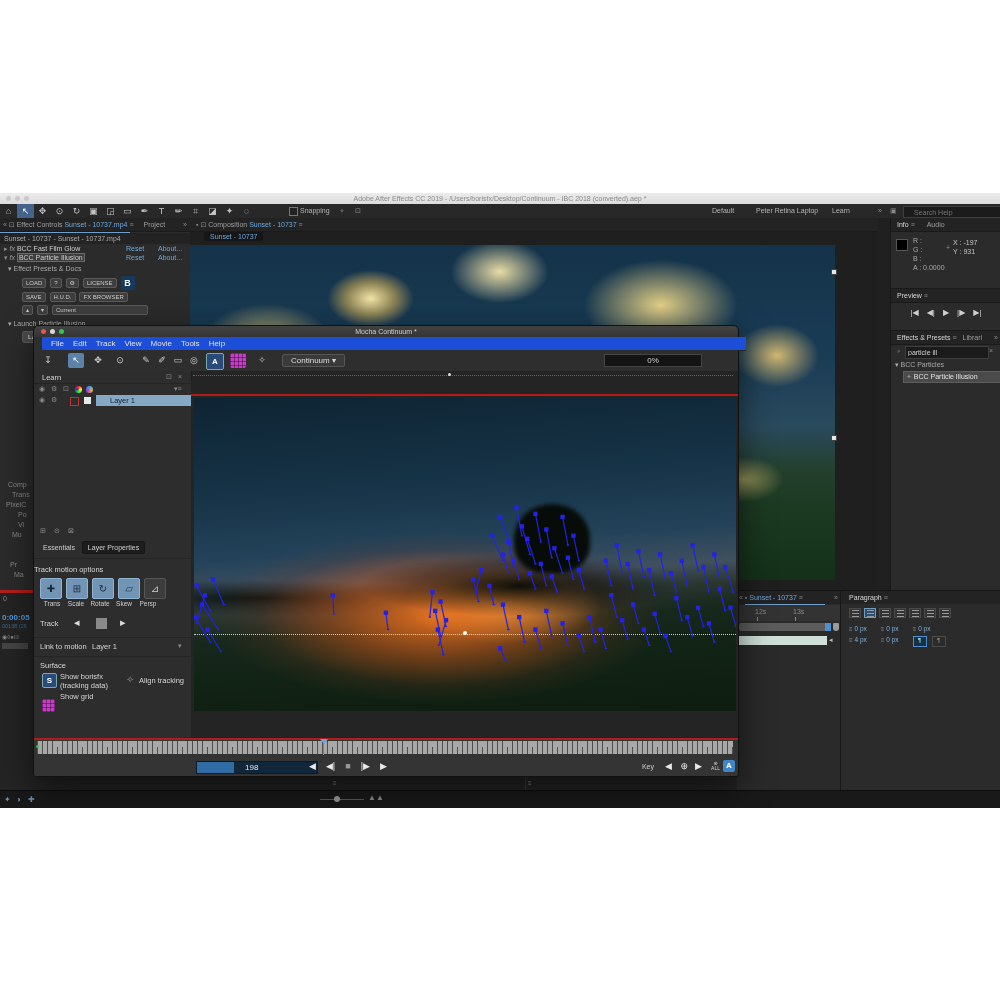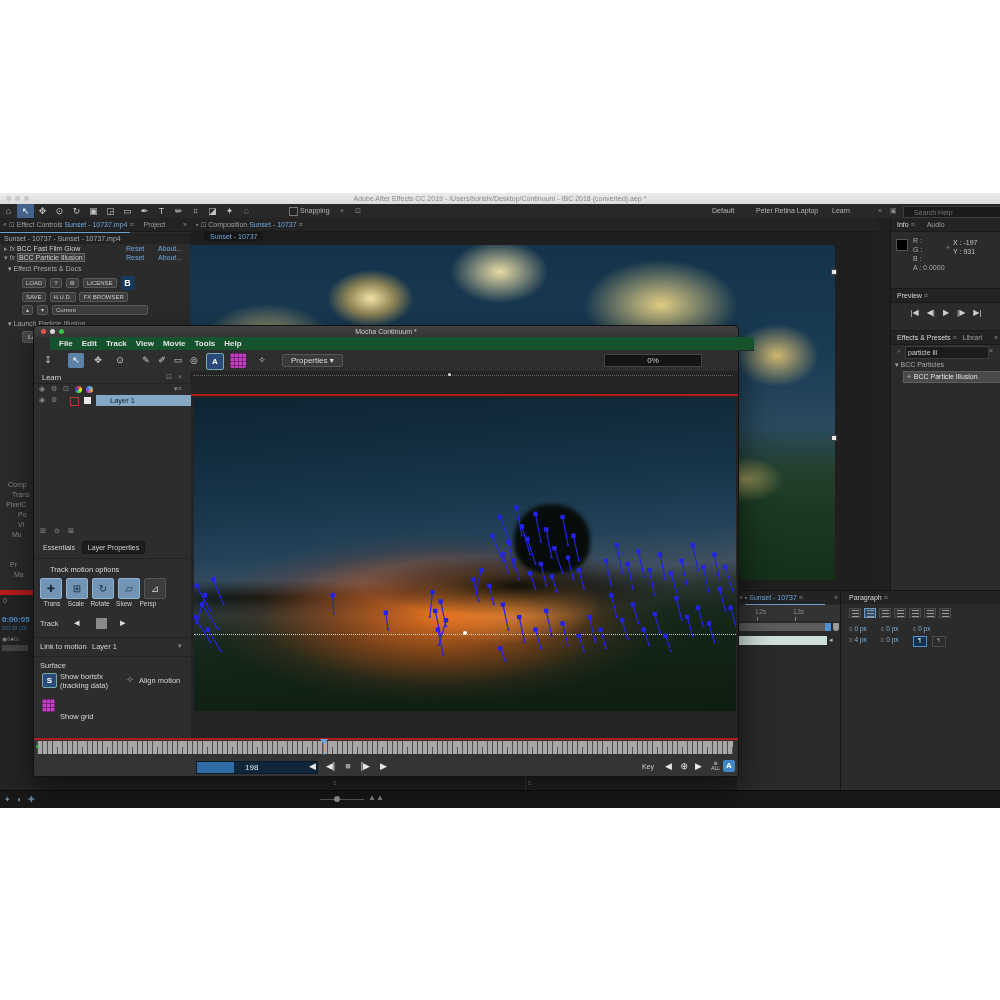--- a/index.html
+++ b/index.html
@@ -37,36 +37,36 @@
       radial-gradient(70px 45px at 48% 8%, rgba(255,238,175,.9), transparent 70%),
       radial-gradient(110px 65px at 73% 18%, rgba(255,228,140,.88), transparent 70%),
       radial-gradient(60px 45px at 91% 33%, rgba(255,215,120,.8), transparent 70%),
       radial-gradient(55px 32px at 86% 70%, rgba(235,205,120,.55), transparent 70%),
       linear-gradient(180deg,#14334a 0%,#1a3c55 34%,#2a4a5e 54%,#24402e 67%,#1c3a22 78%,#143019 100%);}
   .handle{position:absolute;width:4px;height:4px;background:#e8e8e8;border:1px solid #444;}
   
   #rightcol{position:absolute;left:890px;top:25px;width:110px;height:372px;background:#2b2b2b;border-left:1px solid #171717;}
   .rhead{height:13px;line-height:13px;background:#232323;border-bottom:1px solid #1a1a1a;padding-left:6px;}
   
-  #tlleft{position:absolute;left:0;top:397px;width:33px;height:200px;background:#242424;border-top:5px solid #b91c1c;}
+  #tlleft{position:absolute;left:0;top:397px;width:33px;height:200px;background:#242424;border-top:3px solid #b91c1c;}
   #tlright{position:absolute;left:737px;top:397px;width:103px;height:200px;background:#2a2a2a;border-top:1px solid #151515;}
   #parapanel{position:absolute;left:840px;top:397px;width:160px;height:200px;background:#2b2b2b;border-left:1px solid #171717;border-top:1px solid #151515;}
   #tlstrip{position:absolute;left:33px;top:582px;width:704px;height:15px;background:#232323;border-top:1px solid #333;}
   #botbar{position:absolute;left:0;top:597px;width:1000px;height:18px;background:#191919;border-top:1px solid #0d0d0d;}
   .alignbtn{display:inline-block;width:10px;height:8px;margin-right:3px;border:1px solid #4a4a4a;background:
     repeating-linear-gradient(#9a9a9a 0 1px, transparent 1px 3px) center/7px 7px no-repeat #333;}
   .alignbtn.sel{background-color:#2e4f6e;border-color:#6c9cc4;}
   .pfield{font-size:6.5px;color:#7ab2e0;}
   .picon{color:#8a8a8a;font-size:6px;margin-right:2px;}
   
   #mocha{position:absolute;left:33px;top:132px;width:704px;height:450px;background:#2e2e2e;
     border-radius:5px 5px 3px 3px;box-shadow:0 12px 34px rgba(0,0,0,.55);border:1px solid #111;}
   #mtitle{position:absolute;left:0;top:0;width:100%;height:11px;background:linear-gradient(#414141,#353535);
     border-radius:5px 5px 0 0;color:#cfcfcf;font-size:7px;line-height:11px;text-align:center;}
-  #mmenus{position:absolute;left:16px;top:11px;width:100%;height:13px;background:#14532d;border-bottom:1px solid #262626;font-weight:bold;}
+  #mmenus{position:absolute;left:8px;top:11px;width:100%;height:13px;background:#1d4ed8;border-bottom:1px solid #262626;}
   .mmenu{display:inline-block;color:#e2e2e2;font-size:8px;line-height:13px;margin-left:9px;}
   #mtoolbar{position:absolute;left:0;top:24px;width:100%;height:21px;background:#2e2e2e;border-bottom:1px solid #222;}
   .mtool{position:absolute;top:3px;width:16px;height:15px;text-align:center;line-height:15px;font-size:9px;color:#cfcfcf;}
   .mtool.sel{background:#5d82a8;border-radius:2px;color:#fff;}
   .sbox{background:#2a4a7c;border:1px solid #7aa;color:#fff;font-weight:bold;font-size:8px;border-radius:2px;}
   .gridico{background:#c23ec2;border-radius:2px;color:#320b32;
     background-image:repeating-linear-gradient(90deg,rgba(0,0,0,.35) 0 1px,transparent 1px 4px),
                      repeating-linear-gradient(rgba(0,0,0,.35) 0 1px,transparent 1px 4px);}
   #mstrip{position:absolute;left:157px;top:45px;width:547px;height:9px;background:#242424;}
   #mdock{position:absolute;left:0;top:45px;width:157px;height:367px;background:#2d2d2d;border-right:1px solid #1c1c1c;}
@@ -339,21 +339,21 @@
       <span class="mtool" style="left:56px">✥</span>
       <span class="mtool" style="left:78px">⊙</span>
       <span class="mtool" style="left:104px">✎</span>
       <span class="mtool" style="left:120px">✐</span>
       <span class="mtool" style="left:136px">▭</span>
       <span class="mtool" style="left:152px">◎</span>
       <span class="mtool sbox" style="left:172px">A</span>
       <span class="mtool gridico" style="left:196px"></span>
       <span class="mtool" style="left:220px">✧</span>
       <span class="abs" style="left:248px;top:4px;height:11px;background:#3a3a3a;border:1px solid #565656;border-radius:2px;
-        color:#ddd;font-size:8px;line-height:11px;padding:0 8px">Properties ▾</span>
+        color:#ddd;font-size:8px;line-height:11px;padding:0 8px">Continuum ▾</span>
       <span class="abs" style="left:570px;top:4px;width:96px;height:11px;background:#141414;border:1px solid #444;
         color:#cfcfcf;font-size:8px;line-height:11px;text-align:center">0%</span>
     </div>
     <div id="mstrip">
       <span class="abs" style="left:2px;top:4px;width:540px;border-top:1px dotted #666"></span>
       <span class="abs" style="left:47%;top:2px;width:3px;height:3px;background:#ddd;border-radius:50%"></span>
     </div>
 
     <div id="mdock">
       <div style="position:relative;height:12px;border-bottom:1px solid #242424">
@@ -382,42 +382,42 @@
       <div style="position:relative;height:120px"></div>
       <div style="position:relative;height:14px">
         <span class="abs dim" style="left:6px;top:0">⊞</span>
         <span class="abs dim" style="left:20px;top:0">⊝</span>
         <span class="abs dim" style="left:34px;top:0">⊠</span>
       </div>
       <div style="position:relative;height:17px;border-bottom:1px solid #242424">
         <span class="mtab" style="margin-left:4px">Essentials</span>
         <span class="mtab sel">Layer Properties</span>
       </div>
-      <div class="dhead" style="padding:6px 0 0 16px">Track motion options</div>
+      <div class="dhead" style="padding:6px 0 0 0">Track motion options</div>
       <div id="troptbtns" style="padding:4px 0 0 6px"><span class="tropt">✚</span><span class="tropt">⊞</span><span class="tropt">↻</span><span class="tropt">▱</span><span class="tropt off">⊿</span></div>
       <div id="troptlbls" style="padding:1px 0 0 6px"><span class="troptlbl">Trans</span><span class="troptlbl">Scale</span><span class="troptlbl">Rotate</span><span class="troptlbl">Skew</span><span class="troptlbl">Persp</span></div>
       <div style="position:relative;height:22px;margin-top:8px">
         <span class="dhead abs" style="left:6px;top:4px">Track</span>
         <span class="abs" style="left:40px;top:1px;font-size:11px;color:#ddd">◂</span>
         <span class="abs" style="left:62px;top:3px;width:11px;height:11px;background:#8a8a8a"></span>
         <span class="abs" style="left:86px;top:1px;font-size:11px;color:#ddd">▸</span>
       </div>
       <div style="position:relative;height:18px;border-top:1px solid #242424">
         <span class="dhead abs" style="left:6px;top:4px">Link to motion</span>
         <span class="dhead abs" style="left:58px;top:4px">Layer 1</span>
         <span class="abs dim" style="left:144px;top:4px">▾</span>
       </div>
       <div style="position:relative;height:96px;border-top:1px solid #242424">
         <span class="dhead abs" style="left:6px;top:4px">Surface</span>
         <span class="abs sbox" style="left:8px;top:16px;width:13px;height:13px;text-align:center;line-height:13px">S</span>
         <span class="dhead abs" style="left:26px;top:15px;width:60px">Show borisfx (tracking data)</span>
         <span class="abs dim" style="left:92px;top:17px;font-size:10px">✧</span>
-        <span class="dhead abs" style="left:105px;top:19px">Align motion</span>
+        <span class="dhead abs" style="left:105px;top:19px">Align tracking</span>
         <span class="abs gridico" style="left:8px;top:42px;width:13px;height:13px"></span>
-        <span class="dhead abs" style="left:26px;top:55px">Show grid</span>
+        <span class="dhead abs" style="left:26px;top:35px">Show grid</span>
       </div>
     </div>
 
     <div id="mviewer">
       <div id="redline"></div>
       <div id="mimg">
         <div id="tree"></div>
         <div id="dotline"></div>
         <div id="dotmid"></div>
         <svg id="trk" viewBox="0 0 100 100" preserveAspectRatio="none">

